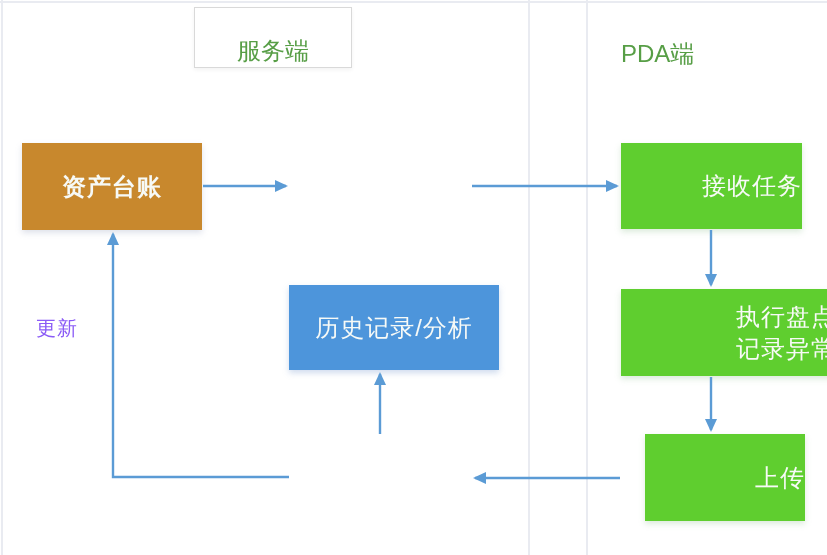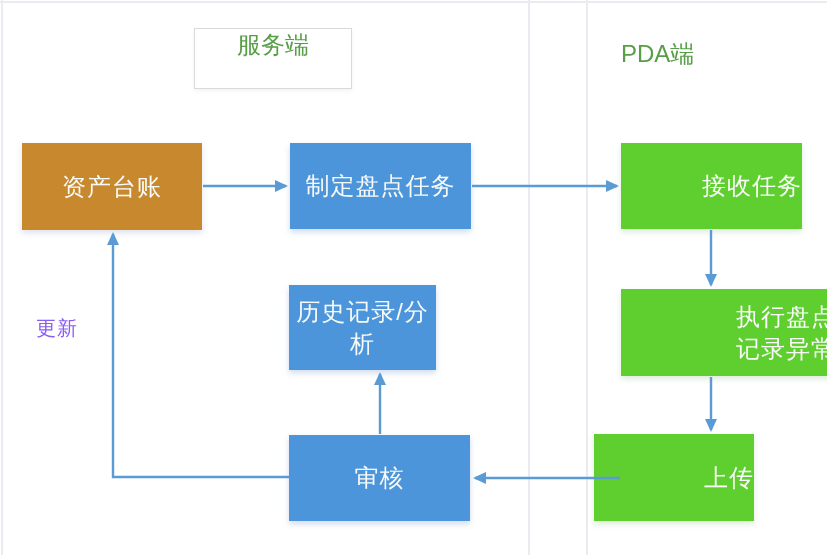--- a/index.html
+++ b/index.html
@@ -26,25 +26,25 @@
   
   .divider {
     position: absolute; top: 0; width: 2px; height: 555px;
     background: #e9ebf1;
   }
   .divider.d1 { left: 528px; }
   .divider.d2 { left: 586px; }
 
   
   .server-label-box {
-    position: absolute; left: 194px; top: 28px; width: 158px; height: 61px;
+    position: absolute; left: 194px; top: 7px; width: 158px; height: 61px;
     background: #ffffff;
     border: 1px solid #d9d9d9;
     box-shadow: 0 2px 4px rgba(0,0,0,0.05);
-    display: flex; align-items: flex-start; justify-content: center;
+    display: flex; align-items: flex-end; justify-content: center;
     color: #579e46; font-size: 24px;
     z-index: 3;
   }
   .pda-label {
     position: absolute; left: 621px; top: 38px; width: 181px;
     text-align: left;
     color: #579e46; font-size: 24px;
     z-index: 3;
   }
 
@@ -53,27 +53,27 @@
     position: absolute;
     display: flex; align-items: center; justify-content: center;
     color: #f7faf7; font-size: 24px; letter-spacing: 1px;
     text-align: center; white-space: pre-line; line-height: 1.3;
     z-index: 1;
   }
   .node.orange { background: #c8882d; box-shadow: 0 3px 6px rgba(150,160,190,0.30); }
   .node.blue   { background: #4d95db; box-shadow: 0 3px 6px rgba(120,155,205,0.35); }
   .node.green  { background: #5fce2f; box-shadow: 0 3px 6px rgba(140,190,140,0.30); justify-content: flex-end; }
 
-  .n-asset   { left: 22px;  top: 143px; width: 180px; height: 87px; }
+  .n-asset   { left: 22px;  top: 143px; width: 180px; height: 87px; font-weight: bold; }
   .n-create  { left: 290px; top: 143px; width: 181px; height: 86px; }
   .n-receive { left: 621px; top: 143px; width: 181px; height: 86px; }
-  .n-history { left: 289px; top: 285px; width: 147px; height: 85px; }
+  .n-history { left: 289px; top: 285px; width: 210px; height: 85px; }
   .n-execute { left: 621px; top: 289px; width: 215px; height: 87px; }
   .n-review  { left: 289px; top: 435px; width: 181px; height: 86px; }
-  .n-upload  { left: 594px; top: 434px; width: 160px; height: 87px; padding-left: 48px; }
+  .n-upload  { left: 645px; top: 434px; width: 160px; height: 87px; padding-left: 48px; }
 
   
   .update-label {
     position: absolute; left: 36px; top: 315px;
     color: #8b5cf6; font-size: 20px; letter-spacing: 1px;
     z-index: 3;
   }
 
   
   svg.arrows {
@@ -94,35 +94,29 @@
   <div class="server-label-box">
     <span>服务端</span>
   </div>
   <div class="pda-label">
     <span>PDA端</span>
   </div>
 
   <div class="node orange n-asset">
     <span>资产台账</span>
   </div>
-  <div class="node blue n-create">
-    <span>制定盘点任务</span>
-  </div>
   <div class="node green n-receive">
     <span>接收任务</span>
   </div>
   <div class="node blue n-history">
     <span>历史记录/分析</span>
   </div>
   <div class="node green n-execute">
     <span>执行盘点
 记录异常</span>
-  </div>
-  <div class="node blue n-review">
-    <span>审核</span>
   </div>
   <div class="node green n-upload">
     <span>上传</span>
   </div>
 
   <div class="update-label">更新</div>
 
   <svg class="arrows" viewBox="0 0 827 555">
     <defs>
       <marker id="ah" markerWidth="14" markerHeight="14" refX="11" refY="6" orient="auto" markerUnits="userSpaceOnUse">

